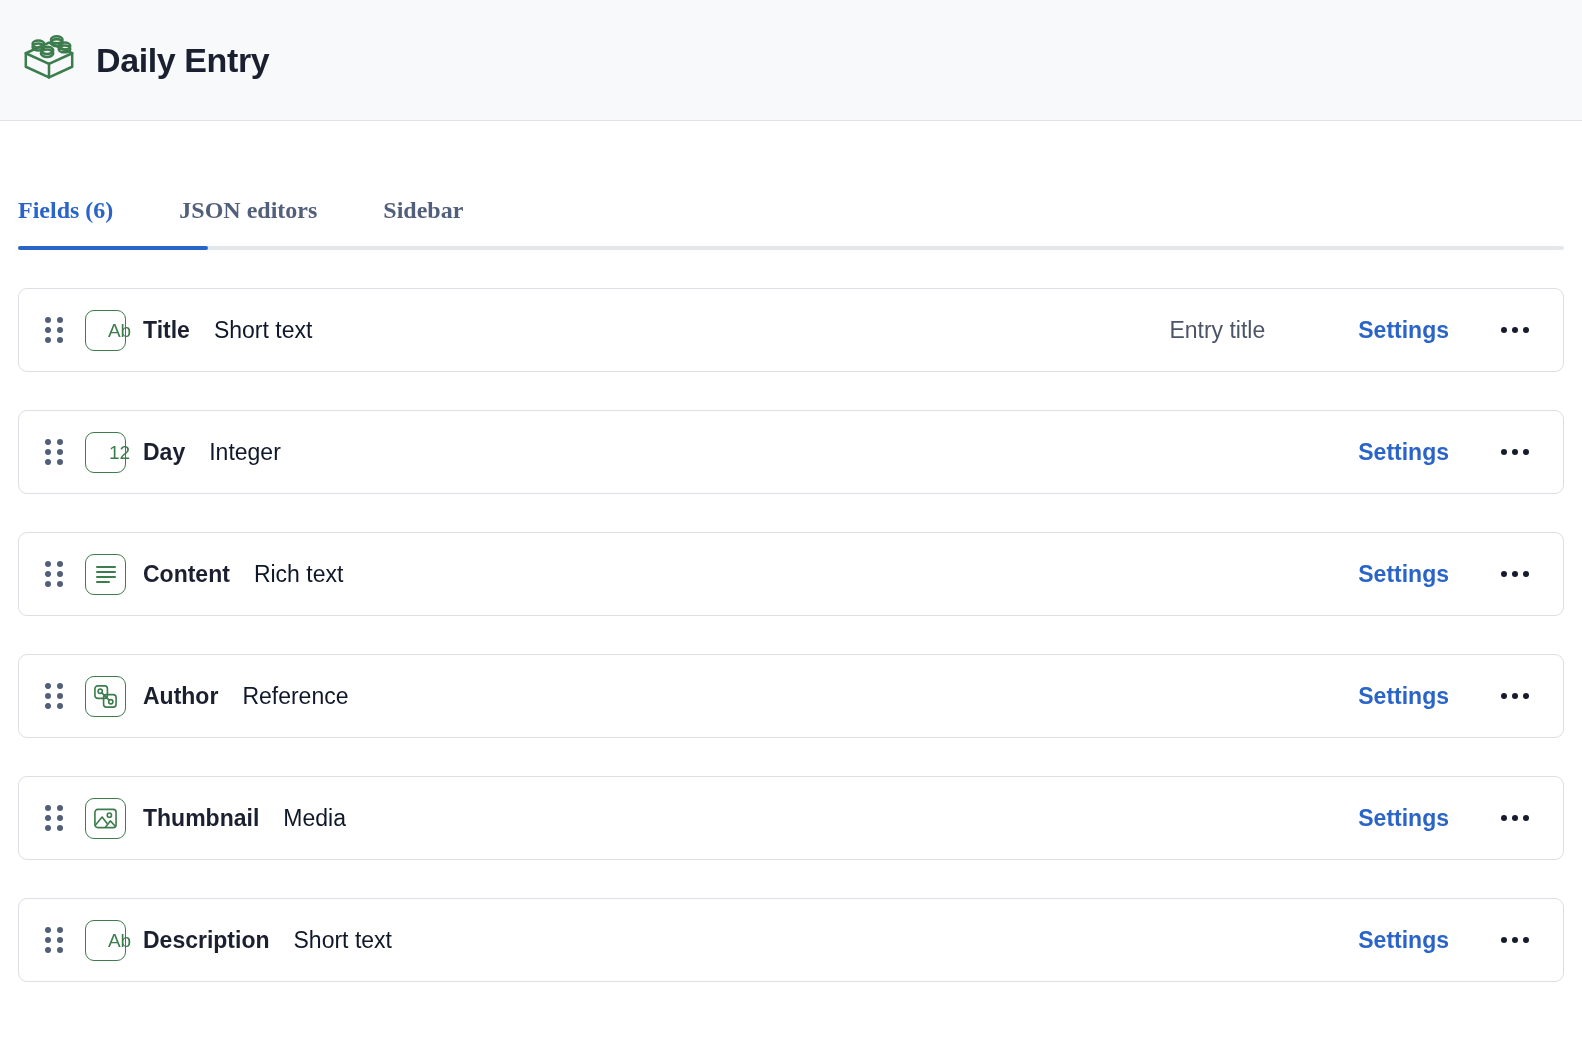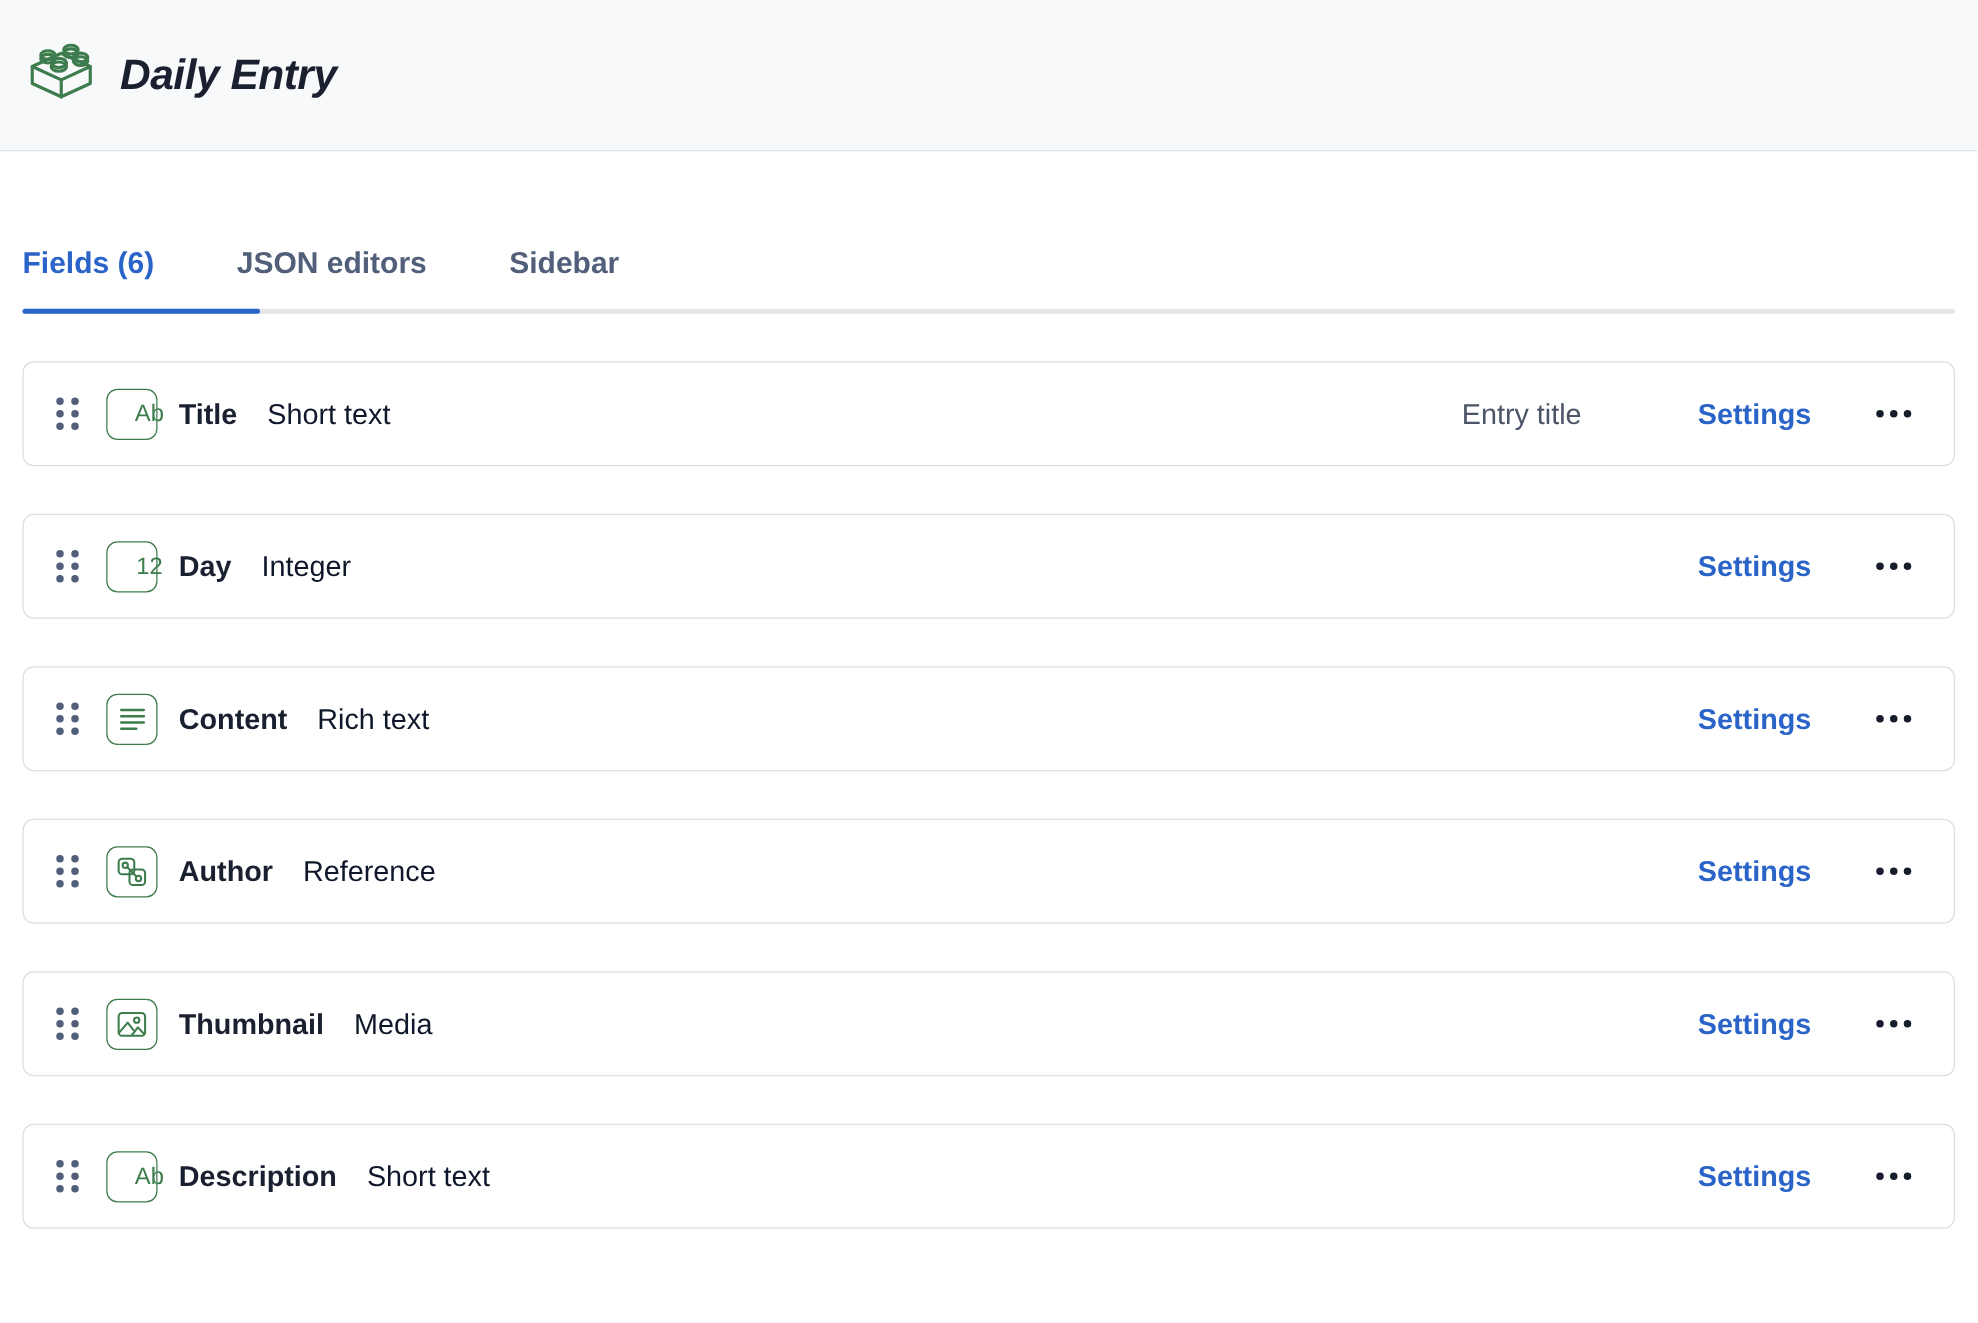--- a/index.html
+++ b/index.html
@@ -20,21 +20,20 @@
     align-items: center;
     padding-left: 20px;
     gap: 18px;
   }
   .brick-icon { width: 58px; height: 58px; display: block; flex: none; }
   .app-title {
     font-size: 34px;
     font-weight: bold;
     color: #1b2030;
     letter-spacing: -0.4px;
-    font-style: italic;
   }
 
   
   .tabs-wrap {
     margin-top: 76px;
     padding: 0 18px;
     position: relative;
   }
   .tabs {
     display: flex;
@@ -43,21 +42,21 @@
   }
   .tab {
     font-size: 24px;
     font-weight: bold;
     color: #525f7a;
     padding: 0 33px 22px 0;
     cursor: pointer;
     white-space: nowrap;
     background: none;
     border: none;
-    font-family: Liberation Sans, sans-serif;
+    font-family: Liberation Serif, serif;
     position: relative;
   }
   .tab + .tab { padding-left: 33px; }
   .tab.active { color: #2a64c8; }
   .tabs-underline {
     height: 4px;
     background: #e4e7ea;
     width: 100%;
     border-radius: 2px;
     position: relative;

